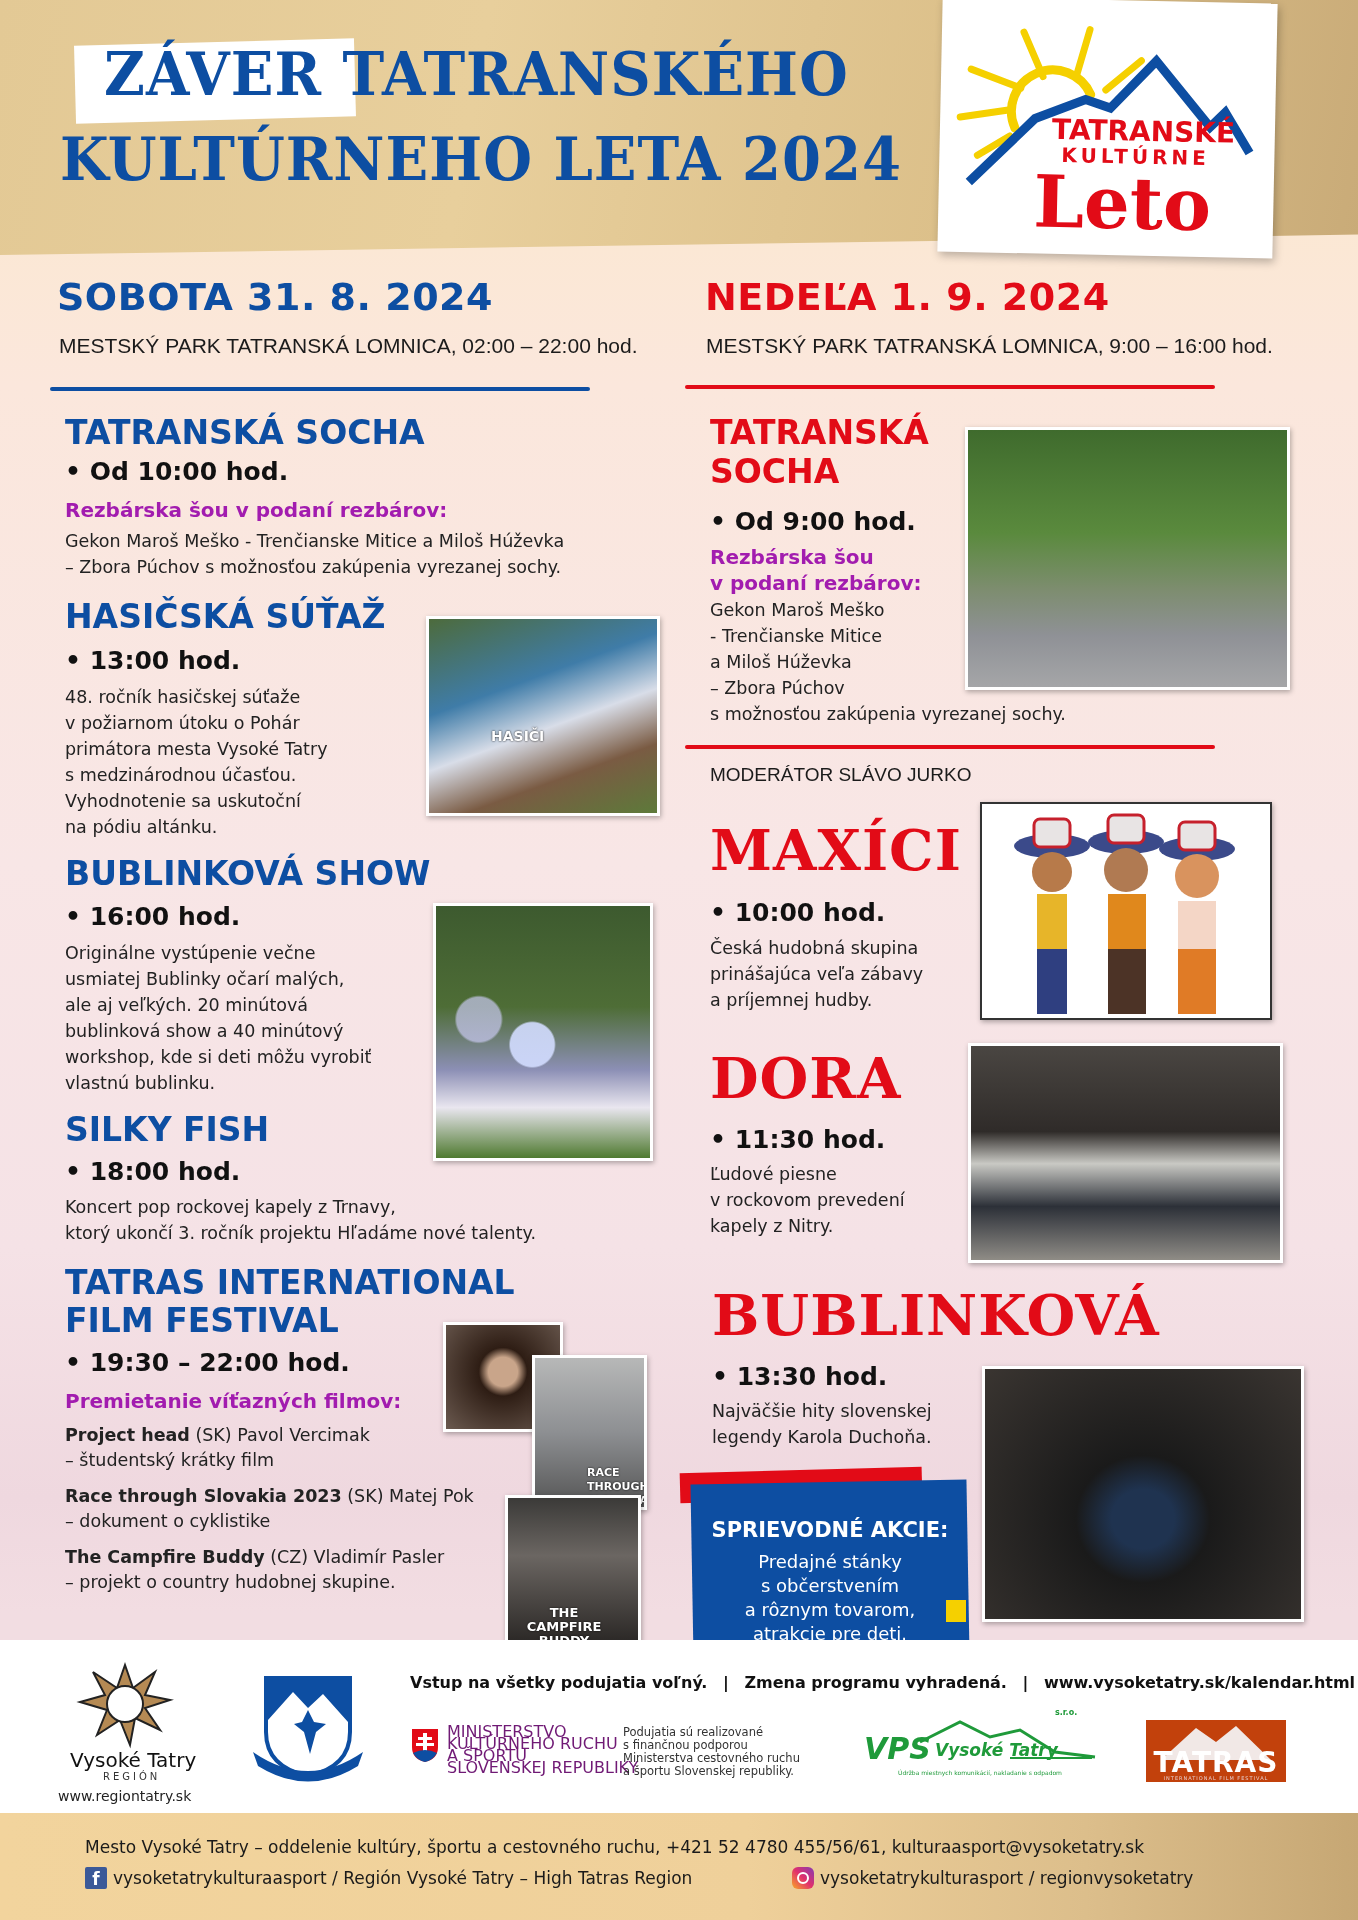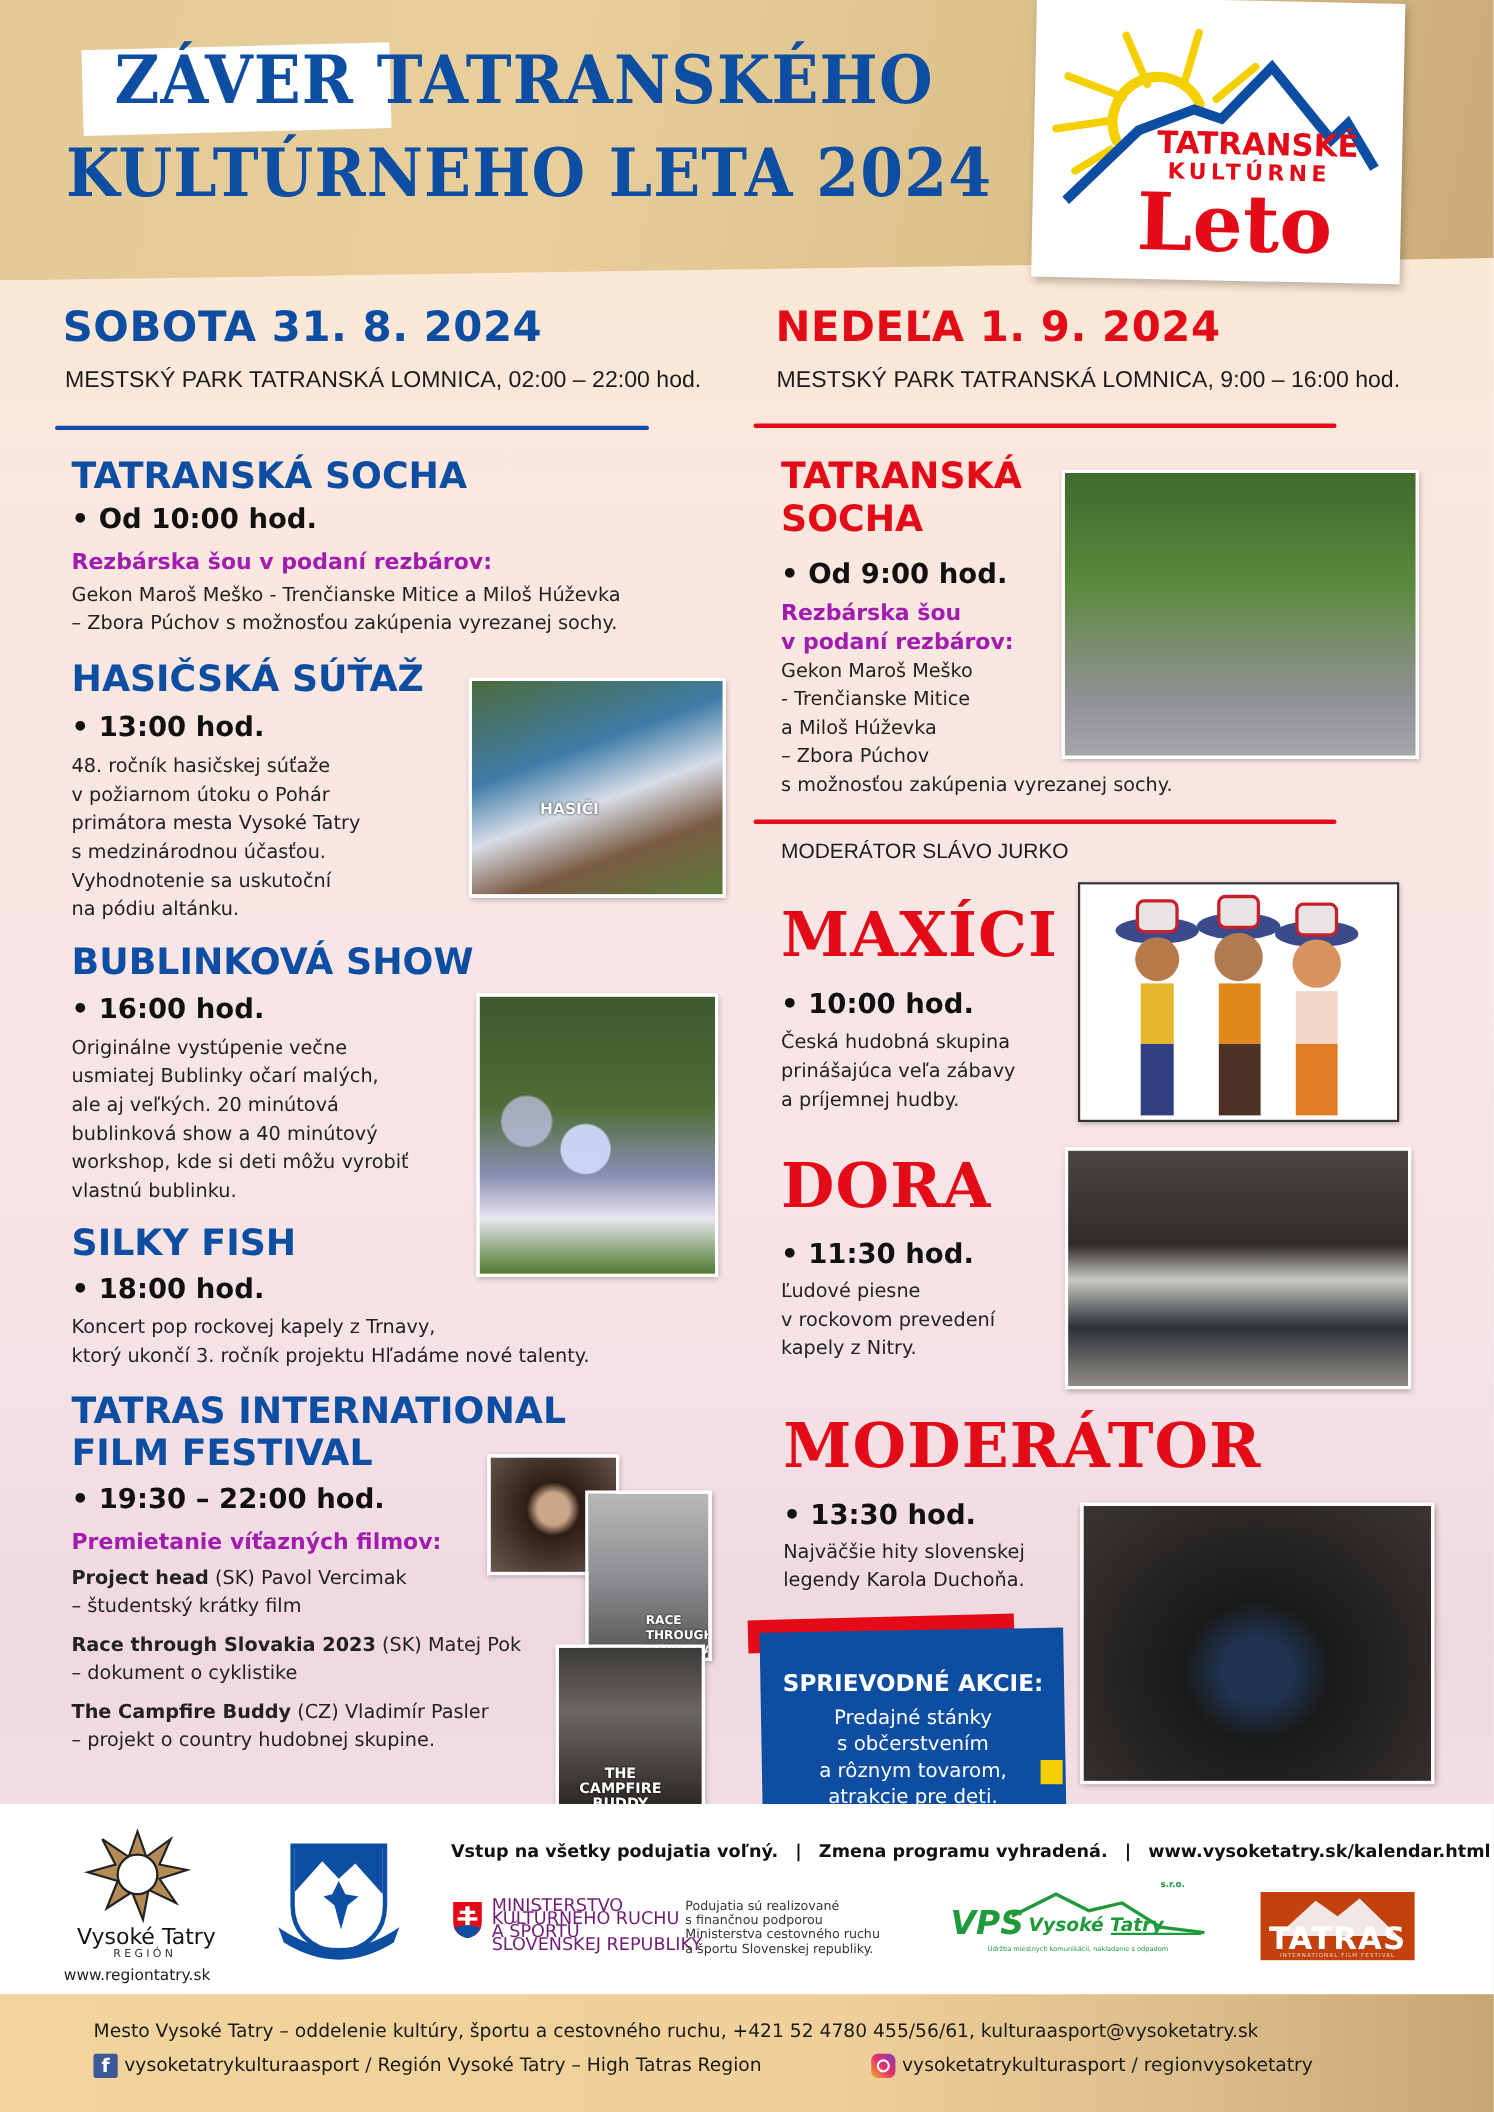--- a/index.html
+++ b/index.html
@@ -218,21 +218,21 @@
   </svg>
 </div>
 
 <div class="ev-big" style="left:710px; top:1045px;">DORA</div>
 <div class="ev-time" style="left:710px; top:1125px;">• 11:30 hod.</div>
 <div class="ev-desc" style="left:710px; top:1161px;">Ľudové piesne
 v rockovom prevedení
 kapely z Nitry.</div>
 <div class="photo" style="left:968px; top:1043px; width:315px; height:220px; background:linear-gradient(180deg,#4a4642 0%,#2f2b29 40%,#c9c9c4 55%,#2c3038 75%,#8f8c86 100%);"></div>
 
-<div class="ev-big" style="left:712px; top:1282px;">MODERÁTOR</div>
+<div class="ev-big" style="left:712px; top:1282px;">BUBLINKOVÁ</div>
 <div class="ev-time" style="left:712px; top:1362px;">• 13:30 hod.</div>
 <div class="ev-desc" style="left:712px; top:1398px;">Najväčšie hity slovenskej
 legendy Karola Duchoňa.</div>
 <div class="photo" style="left:982px; top:1366px; width:322px; height:256px; background:radial-gradient(ellipse at 50% 60%, #1f3350 0 14%, #1a1a1a 30%, #3a3531 100%);"></div>
 
 <div class="abs" style="left:680px; top:1470px; width:242px; height:30px; background:#e20b17; transform:rotate(-1.5deg);"></div>
 <div class="abs" style="left:692px; top:1482px; width:276px; height:176px; background:#0d4ea2; transform:rotate(-1deg);"></div>
 <div class="abs" style="left:946px; top:1600px; width:20px; height:22px; background:#f5d000;"></div>
 <div class="abs" style="left:692px; top:1518px; width:276px; text-align:center; font-family:'DejaVu Sans',sans-serif; font-weight:bold; font-size:21px; color:#fff;">SPRIEVODNÉ AKCIE:</div>
 <div class="abs" style="left:692px; top:1550px; width:276px; text-align:center; font-family:'DejaVu Sans',sans-serif; font-size:18px; color:#fff; line-height:24px; white-space:pre-line;">Predajné stánky

